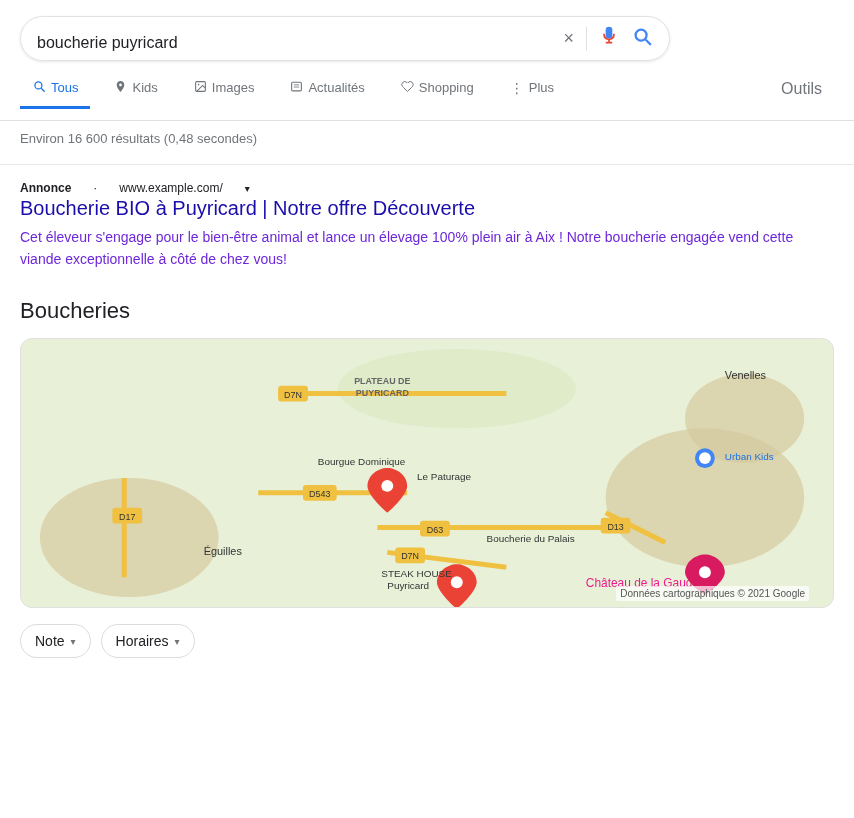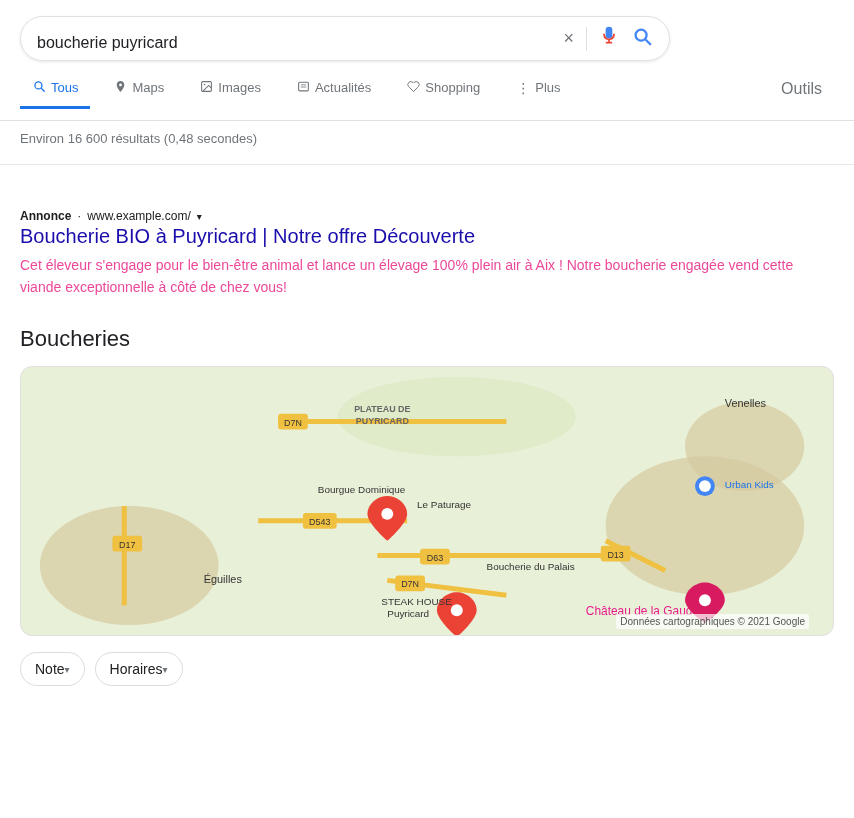--- a/index.html
+++ b/index.html
@@ -106,23 +106,22 @@
 
     
     .ad-result {
       margin-bottom: 28px;
     }
     .ad-label {
       font-size: 12px;
       color: #202124;
       display: flex;
       align-items: center;
-      gap: 6px;
+      gap: 22px;
       margin-bottom: 2px;
-      margin-top: 28px;
     }
     .ad-badge {
       font-weight: bold;
       font-size: 12px;
     }
     .ad-url {
       font-size: 12px;
       color: #202124;
     }
     .ad-arrow {
@@ -132,21 +131,21 @@
     .ad-title {
       font-size: 20px;
       color: #1a0dab;
       cursor: pointer;
       margin-bottom: 6px;
       text-decoration: none;
       display: block;
     }
     .ad-desc {
       font-size: 14px;
-      color: #ec4899;
+      color: #6d28d9;
       line-height: 1.58;
       max-width: 780px;
     }
 
     
     .section-title {
       font-size: 22px;
       font-weight: 400;
       color: #202124;
       margin-bottom: 14px;
@@ -184,21 +183,21 @@
 
     
     .filter-buttons {
       display: flex;
       gap: 10px;
       margin-top: 16px;
     }
     .filter-btn {
       display: flex;
       align-items: center;
-      gap: 0;
+      gap: 6px;
       padding: 8px 14px;
       border: 1px solid #dadce0;
       border-radius: 20px;
       font-size: 14px;
       color: #202124;
       background: #fff;
       cursor: pointer;
       white-space: nowrap;
     }
     .chevron-down {
@@ -238,21 +237,21 @@
       </svg>
     </span>
     <span>Tous</span>
   </div>
   <div class="nav-tab">
     <span class="tab-icon">
       <svg width="13" height="13" viewBox="0 0 24 24" fill="none">
         <path d="M12 2C8.13 2 5 5.13 5 9c0 5.25 7 13 7 13s7-7.75 7-13c0-3.87-3.13-7-7-7zm0 9.5c-1.38 0-2.5-1.12-2.5-2.5s1.12-2.5 2.5-2.5 2.5 1.12 2.5 2.5-1.12 2.5-2.5 2.5z" fill="#70757a"></path>
       </svg>
     </span>
-    <span>Maps</span>
+    <span>Kids</span>
   </div>
   <div class="nav-tab">
     <span class="tab-icon">
       <svg width="13" height="13" viewBox="0 0 24 24" fill="none">
         <rect x="3" y="3" width="18" height="18" rx="2" stroke="#70757a" stroke-width="2"></rect>
         <circle cx="8.5" cy="8.5" r="1.5" fill="#70757a"></circle>
         <path d="M21 15l-5-5L5 21" stroke="#70757a" stroke-width="2"></path>
       </svg>
     </span>
     <span>Images</span>

